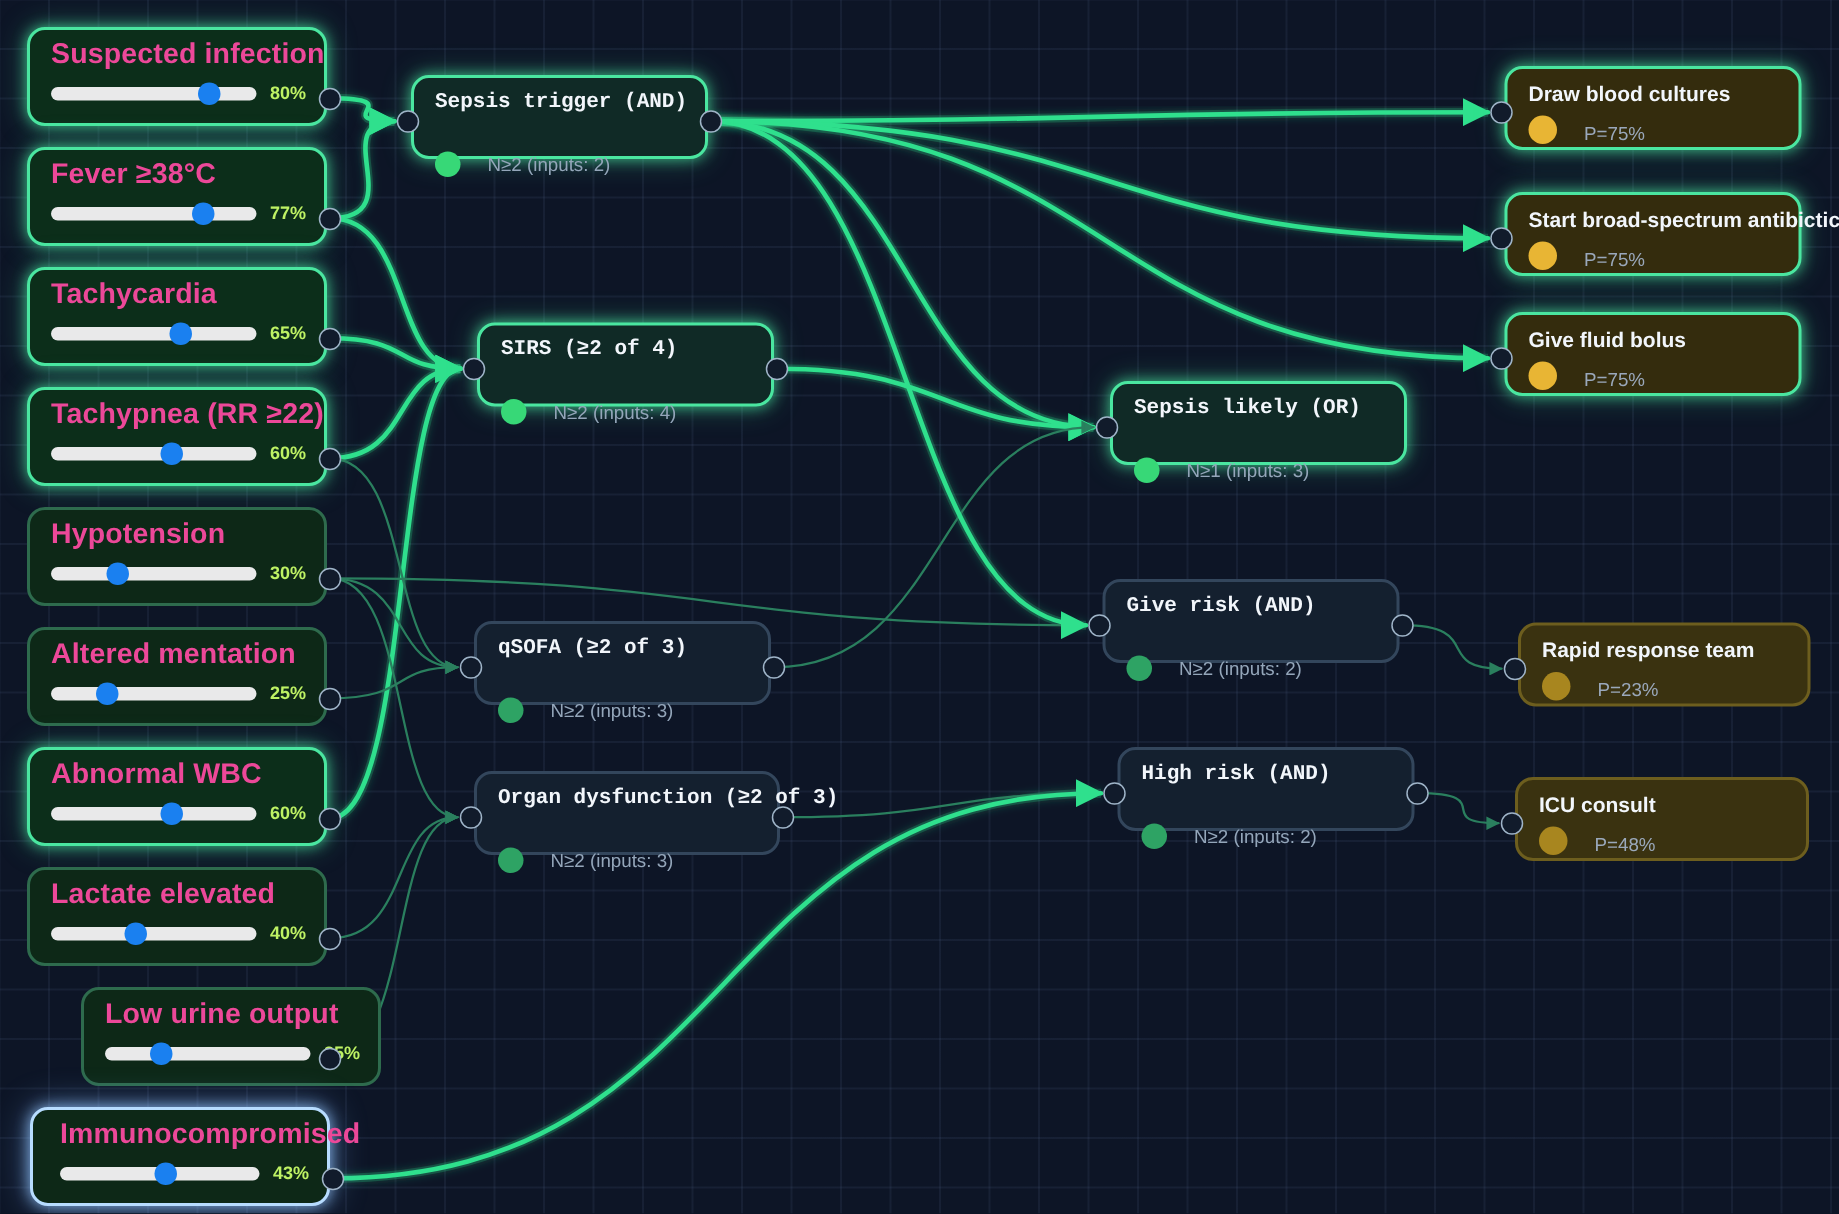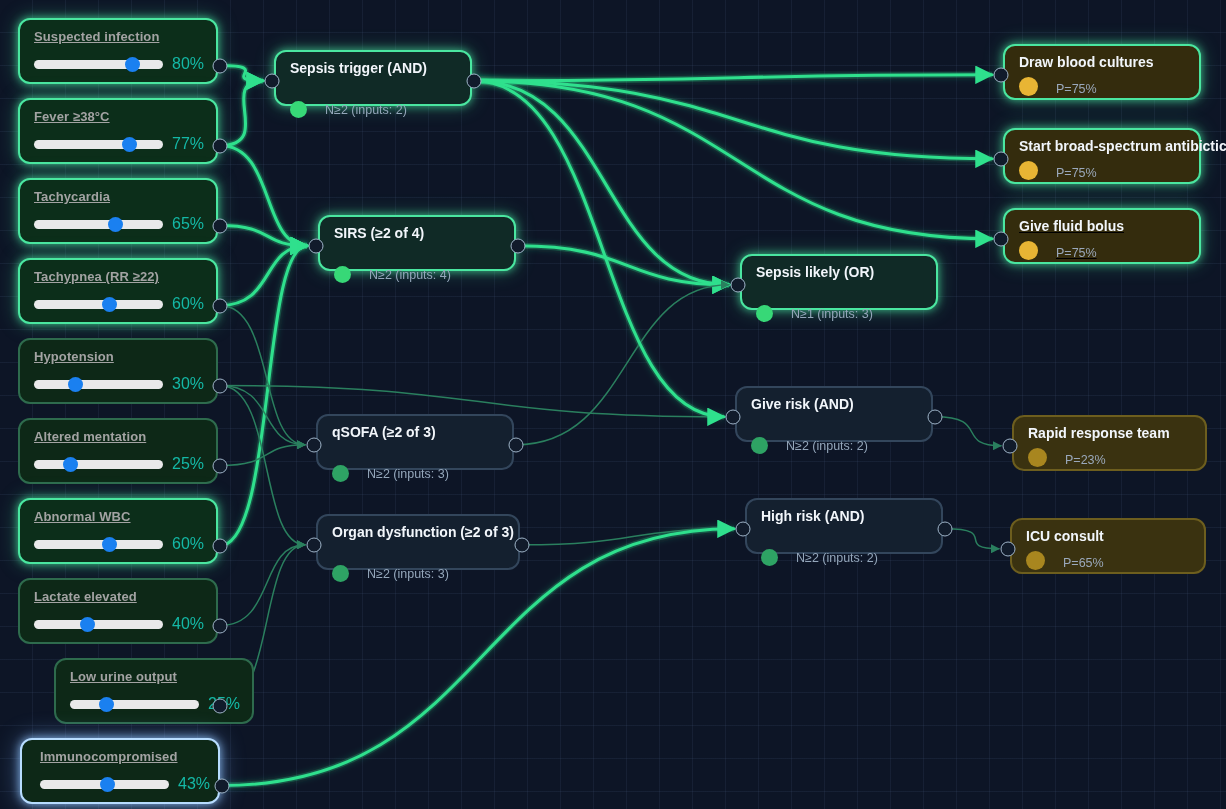--- a/index.html
+++ b/index.html
@@ -37,52 +37,52 @@
   .n-input.active{
     border-color:#4ae6a0;
     box-shadow:0 0 9px rgba(74,230,160,.75), 0 0 20px rgba(74,230,160,.35);
     background:#0c2e1a;
   }
   .n-input.selected{
     border-color:#b7dcff;
     box-shadow:0 0 10px rgba(150,200,255,.85), 0 0 24px rgba(120,180,255,.45);
   }
   .n-input .lbl{
-    color:#a3a3a3;font-size:13px;font-weight:700;letter-spacing:.1px;
-    white-space:nowrap;line-height:18px;text-decoration:underline;
+    color:#ec4899;font-size:19px;font-weight:700;letter-spacing:.1px;
+    white-space:nowrap;line-height:18px;
   }
   .n-input.selected .lbl{padding-left:4px;}
   .sl-row{display:flex;align-items:center;gap:9px;margin-top:9px;}
   .sl-row.ind{padding-left:4px;}
   input[type=range].slider{
     -webkit-appearance:none;appearance:none;
     width:140px;height:9px;border-radius:5px;margin:0;
     background:#e9e9ea;outline:none;cursor:pointer;
   }
   input[type=range].slider::-webkit-slider-thumb{
     -webkit-appearance:none;appearance:none;
     width:15px;height:15px;border-radius:50%;background:#1a80f0;border:none;cursor:pointer;
   }
   input[type=range].slider::-moz-range-thumb{
     width:15px;height:15px;border-radius:50%;background:#1a80f0;border:none;cursor:pointer;
   }
   input[type=range].slider::-moz-range-progress{background:#1a80f0;height:9px;border-radius:5px;}
-  .pct{color:#14b8a6;font-size:16px;font-weight:400;}
+  .pct{color:#bef264;font-size:12px;font-weight:700;}
 
   
   .n-gate{
     width:190px;height:56px;padding:7px 0 0 14px;
     background:#14202f;border:2px solid #33465c;border-radius:12px;
   }
   .n-gate.active{
     border-color:#4ae6a0;background:#102a26;
     box-shadow:0 0 9px rgba(74,230,160,.72), 0 0 20px rgba(74,230,160,.32);
   }
   .n-gate .lbl{
-    color:#f2f6fb;font-size:14px;font-weight:700;white-space:nowrap;line-height:18px;
+    color:#f2f6fb;font-size:14px;font-weight:700;white-space:nowrap;line-height:18px;font-family:Liberation Mono, monospace;
   }
   .g-row{display:flex;align-items:center;margin-top:24px;}
   .dot{width:17px;height:17px;border-radius:50%;background:#2ea364;flex:0 0 auto;}
   .n-gate.active .dot{background:#37d877;}
   .g-sub{color:#94a6ba;font-size:12.5px;margin-left:18px;white-space:nowrap;}
 
   
   .n-act{
     width:200px;height:56px;padding:7px 0 0 14px;
     background:#3a3210;border:2px solid #6d5e1e;border-radius:12px;
@@ -301,39 +301,39 @@
           <span class="a-sub">P=75%</span>
         </div>
       </div>
       <div class="node n-act active" style="left: 1003px; top: 128px; width: 198px;">
         <div class="lbl">Start broad-spectrum antibictics</div>
         <div class="a-row">
           <span class="a-dot"></span>
           <span class="a-sub">P=75%</span>
         </div>
       </div>
-      <div class="node n-act active" style="left: 1003px; top: 208px; width: 198px; text-decoration: underline;">
+      <div class="node n-act active" style="left: 1003px; top: 208px; width: 198px;">
         <div class="lbl">Give fluid bolus</div>
         <div class="a-row">
           <span class="a-dot"></span>
           <span class="a-sub">P=75%</span>
         </div>
       </div>
       <div class="node n-act " style="left: 1012px; top: 415px; width: 195px;">
         <div class="lbl">Rapid response team</div>
         <div class="a-row">
           <span class="a-dot"></span>
           <span class="a-sub">P=23%</span>
         </div>
       </div>
       <div class="node n-act " style="left: 1010px; top: 518px; width: 196px;">
         <div class="lbl">ICU consult</div>
         <div class="a-row">
           <span class="a-dot"></span>
-          <span class="a-sub">P=65%</span>
+          <span class="a-sub">P=48%</span>
         </div>
       </div>
     </div>
   <div id="ports-layer">
       <div class="port lit" style="left: 220px; top: 65.52px;"></div>
       <div class="port lit" style="left: 272px; top: 80.8px;"></div>
       <div class="port lit" style="left: 220px; top: 145.52px;"></div>
       <div class="port lit" style="left: 316px; top: 245.8px;"></div>
       <div class="port lit" style="left: 220px; top: 225.52px;"></div>
       <div class="port lit" style="left: 220px; top: 305.52px;"></div>

